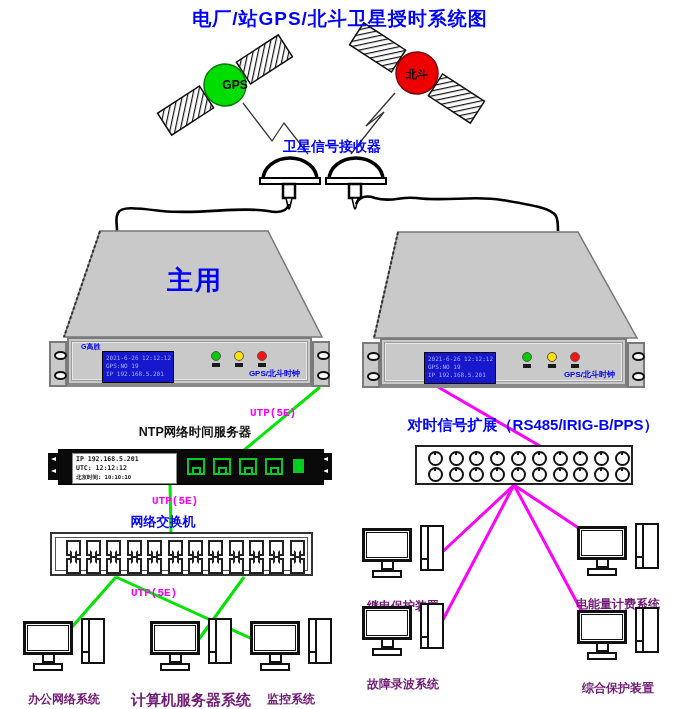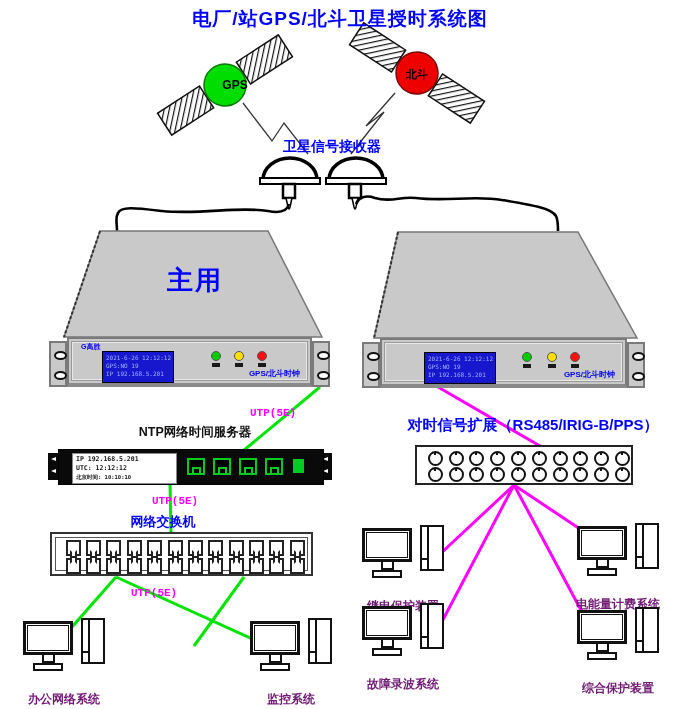--- a/index.html
+++ b/index.html
@@ -221,20 +221,33 @@
           <div class="scr">
             <div class="scr-inner"></div>
           </div>
           <div class="neck"></div>
           <div class="mbase"></div>
         </div>
       <div class="tower"></div>
     </div>
     <div class="sys-label">办公网络系统</div>
   </div>
+  <div class="sys" style="left:126px;top:621px;width:130px">
+    <div class="pc">
+      <div class="mon">
+          <div class="scr">
+            <div class="scr-inner"></div>
+          </div>
+          <div class="neck"></div>
+          <div class="mbase"></div>
+        </div>
+      <div class="tower"></div>
+    </div>
+    <div class="sys-label big">计算机服务器系统</div>
+  </div>
   <div class="sys" style="left:245px;top:621px;width:92px">
     <div class="pc">
       <div class="mon">
           <div class="scr">
             <div class="scr-inner"></div>
           </div>
           <div class="neck"></div>
           <div class="mbase"></div>
         </div>
       <div class="tower"></div>

